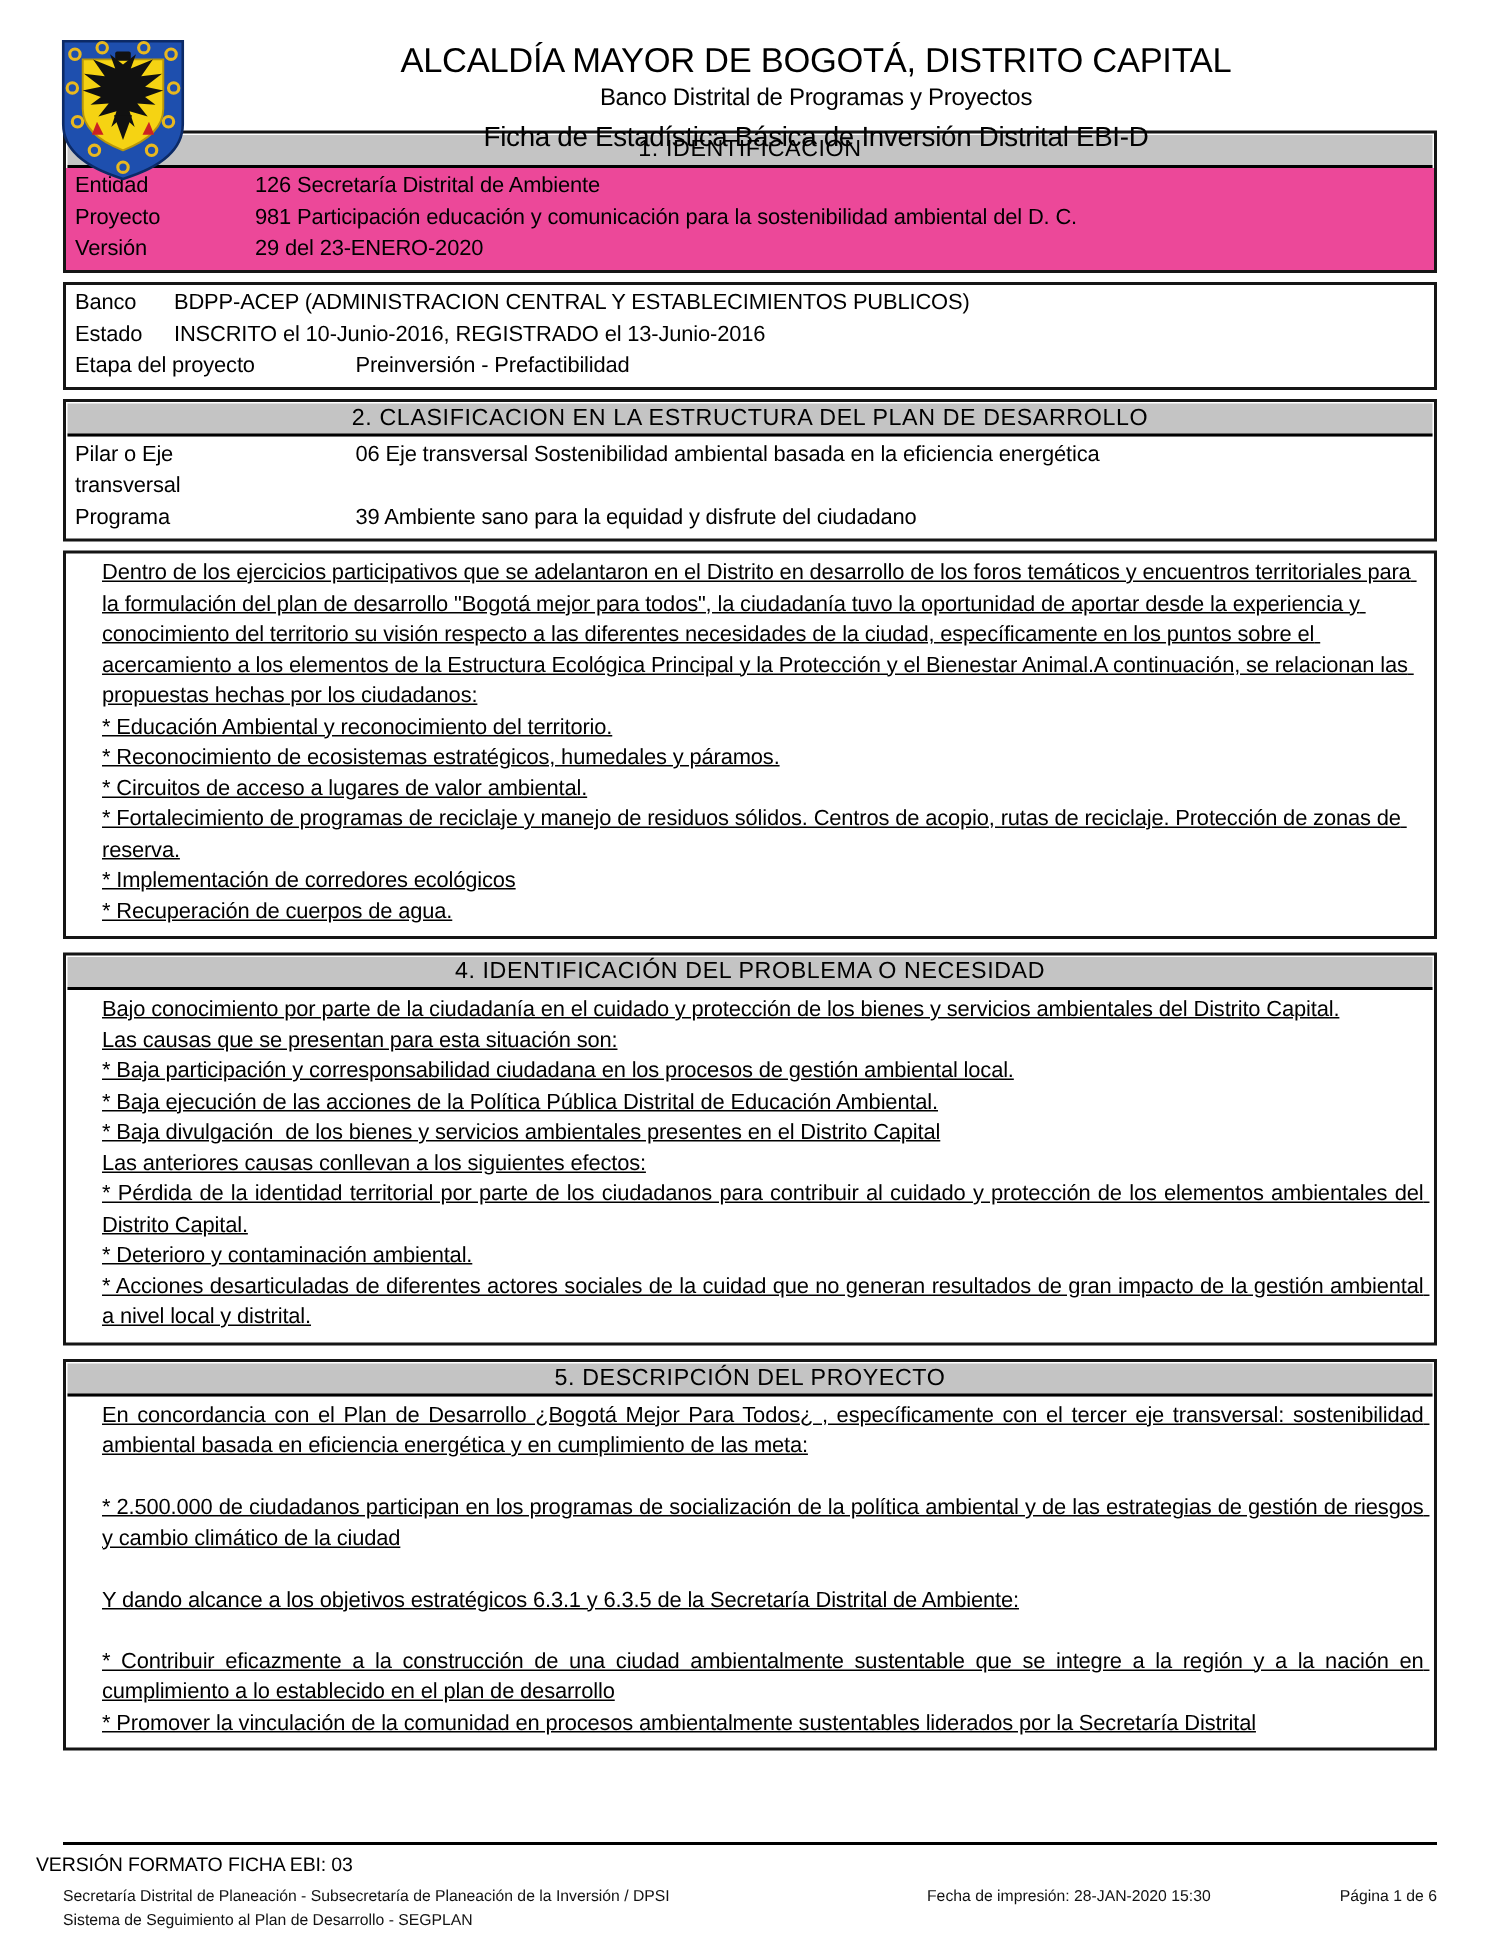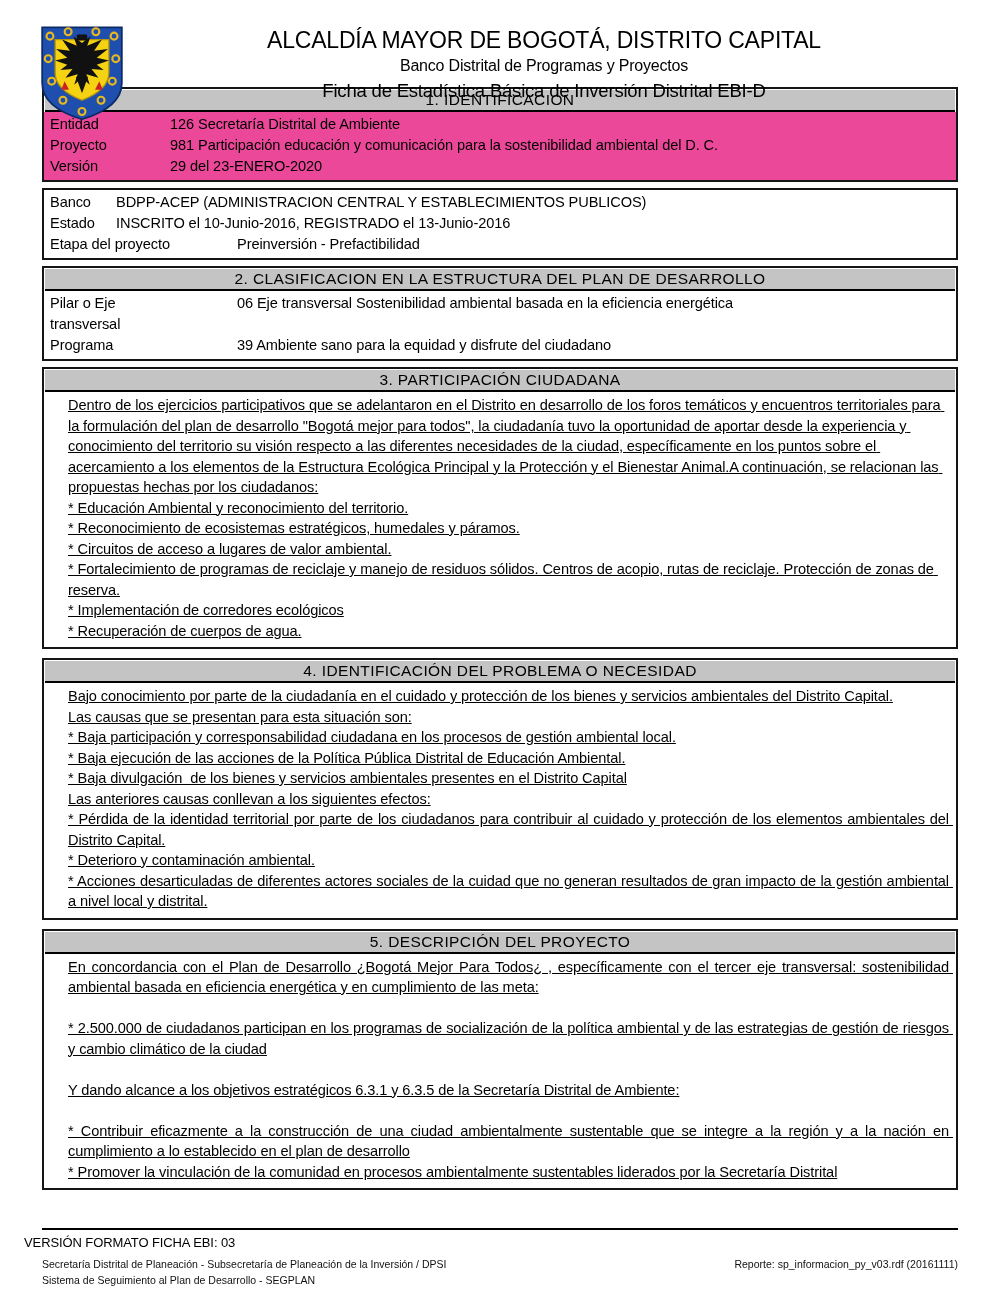--- a/index.html
+++ b/index.html
@@ -137,21 +137,20 @@
           <span class="val">06 Eje transversal Sostenibilidad ambiental basada en la eficiencia energética</span>
         </div>
         <div class="row">
           <span class="lbl w187">Programa</span>
           <span class="val">39 Ambiente sano para la equidad y disfrute del ciudadano</span>
         </div>
       </div>
     </div>
 
     <div class="sec gap-lg">
-      <div class="sec-h">3. PARTICIPACIÓN CIUDADANA</div>
       <div class="para">Dentro de los ejercicios participativos que se adelantaron en el Distrito en desarrollo de los foros temáticos y encuentros territoriales para la formulación del plan de desarrollo "Bogotá mejor para todos", la ciudadanía tuvo la oportunidad de aportar desde la experiencia y conocimiento del territorio su visión respecto a las diferentes necesidades de la ciudad, específicamente en los puntos sobre el acercamiento a los elementos de la Estructura Ecológica Principal y la Protección y el Bienestar Animal.A continuación, se relacionan las propuestas hechas por los ciudadanos:
 * Educación Ambiental y reconocimiento del territorio.
 * Reconocimiento de ecosistemas estratégicos, humedales y páramos.
 * Circuitos de acceso a lugares de valor ambiental.
 * Fortalecimiento de programas de reciclaje y manejo de residuos sólidos. Centros de acopio, rutas de reciclaje. Protección de zonas de reserva.
 * Implementación de corredores ecológicos
 * Recuperación de cuerpos de agua.</div>
     </div>
 
     <div class="sec gap-lg">
@@ -183,18 +182,21 @@
 
   <div class="doc-footer">
     <div class="f-rule"></div>
     <div class="f-version">VERSIÓN FORMATO FICHA EBI: 03</div>
     <div class="f-small">
       <div class="f-left">
         <div>Secretaría Distrital de Planeación - Subsecretaría de Planeación de la Inversión / DPSI</div>
         <div>Sistema de Seguimiento al Plan de Desarrollo - SEGPLAN</div>
       </div>
       <div class="f-right">
-        <div class="f-right-bottom">Reporte: sp_informacion_py_v03.rdf (20161111)</div>
+        <div class="f-right-top">
+          <span>Fecha de impresión:  28-JAN-2020 15:30</span>
+          <span>Página  1 de 6</span>
+        </div>
       </div>
     </div>
   </div>
 
 </div>
 
 </body></html>

